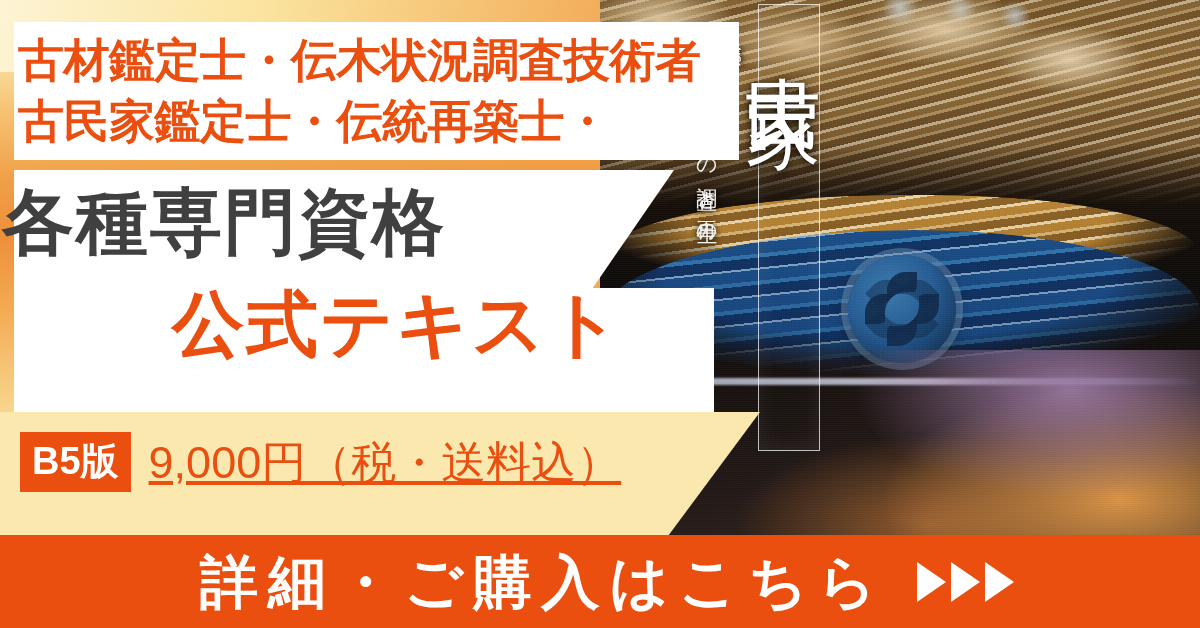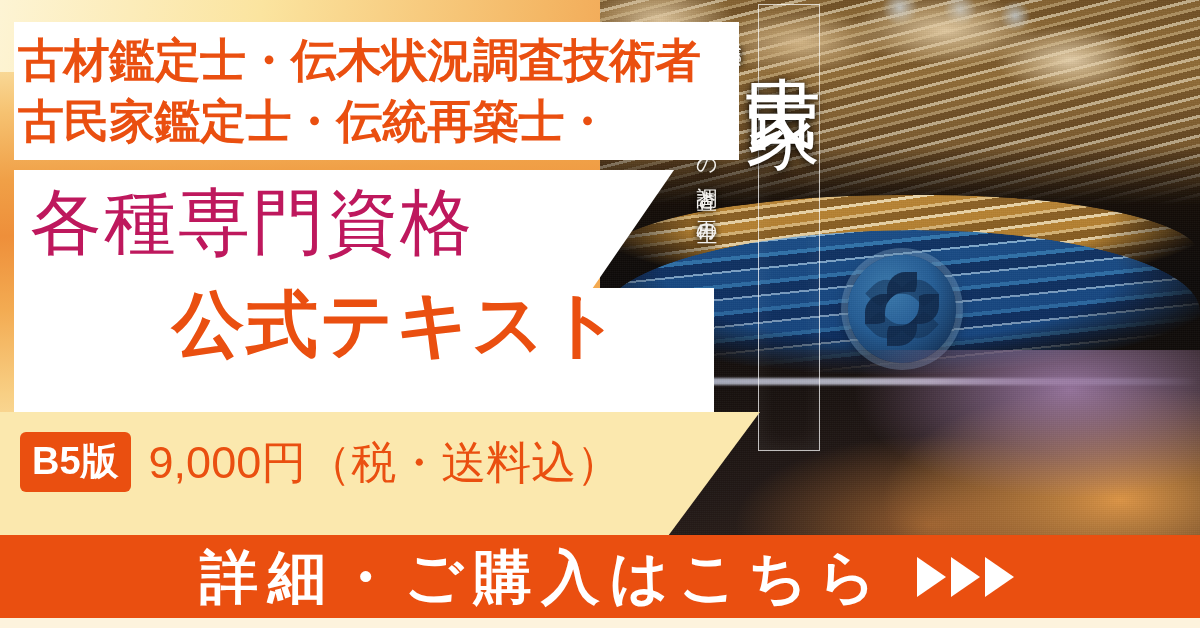--- a/index.html
+++ b/index.html
@@ -232,26 +232,26 @@
     font-weight:bold;
     line-height:1.33;
     letter-spacing:-0.5px;
     color:#ea4f10;
     white-space:nowrap;
   }
   .headline div { display:block; }
 
   .big-1 {
     position:absolute;
-    left:30px; top:186px;
+    left:2px; top:186px;
     font-size:72px;
-    font-weight:normal;
+    font-weight:bold;
     line-height:1;
     letter-spacing:2px;
-    color:#be185d;
+    color:#404040;
     white-space:nowrap;
   }
   .big-2 {
     position:absolute;
     left:172px; top:288px;
     font-size:72px;
     font-weight:bold;
     line-height:1;
     letter-spacing:2px;
     color:#ea4f10;
@@ -268,36 +268,36 @@
   }
   .badge {
     background:#ea4f10;
     color:#ffffff;
     font-size:38px;
     font-weight:bold;
     line-height:1;
     padding:10px 12px 12px 12px;
     letter-spacing:0px;
     white-space:nowrap;
-    border-radius:6px;
   }
   .price {
     font-size:45px;
     font-weight:normal;
     line-height:1;
     color:#ea4f10;
     letter-spacing:0px;
     white-space:nowrap;
+    text-decoration:underline;
   }
 
   
   .cta {
     position:absolute;
     left:0; top:535px;
-    width:1200px; height:83px;
+    width:1200px; height:93px;
     background:#ea4f10;
     display:flex;
     align-items:center;
     justify-content:center;
     gap:28px;
     padding-left:14px;
   }
   .cta-text {
     color:#ffffff;
     font-size:58px;

